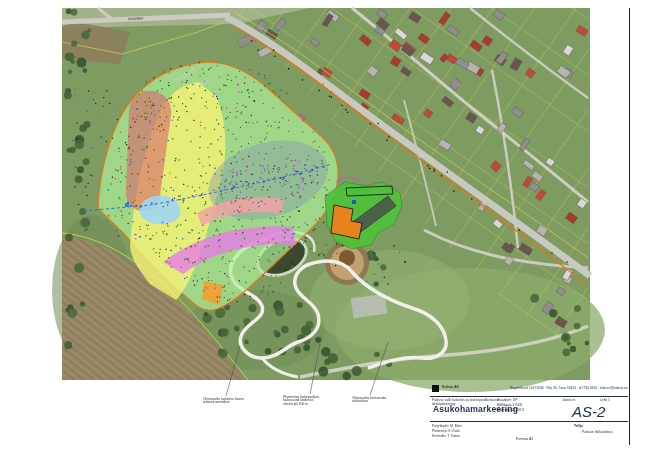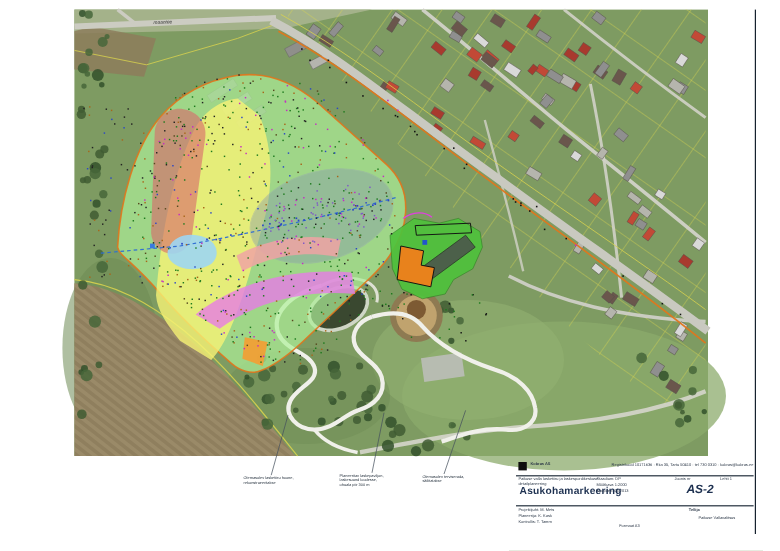--- a/index.html
+++ b/index.html
@@ -15,21 +15,21 @@
     position:absolute;font-size:6px;line-height:7px;color:#2a3646;white-space:nowrap;
     transform:scale(.55);transform-origin:0 0;
   }
   .micro.r{transform-origin:100% 0;text-align:right;}
   .micro b{font-weight:bold;}
   .tb-title{
     position:absolute;left:433px;top:404px;font-size:8.5px;font-weight:bold;
     color:#1d3050;letter-spacing:.2px;white-space:nowrap;
   }
   .tb-no{
-    position:absolute;left:572px;top:403px;font-size:10px;font-weight:bold;font-style:italic;
+    position:absolute;left:572px;top:403px;font-size:15px;font-weight:normal;font-style:italic;
     color:#1d3050;white-space:nowrap;
   }
   .note{
     position:absolute;font-size:6px;line-height:7px;color:#26323e;white-space:nowrap;
     transform:scale(.54);transform-origin:0 0;
   }
   .note span{display:block;}
 </style>
 </head>
 <body>

